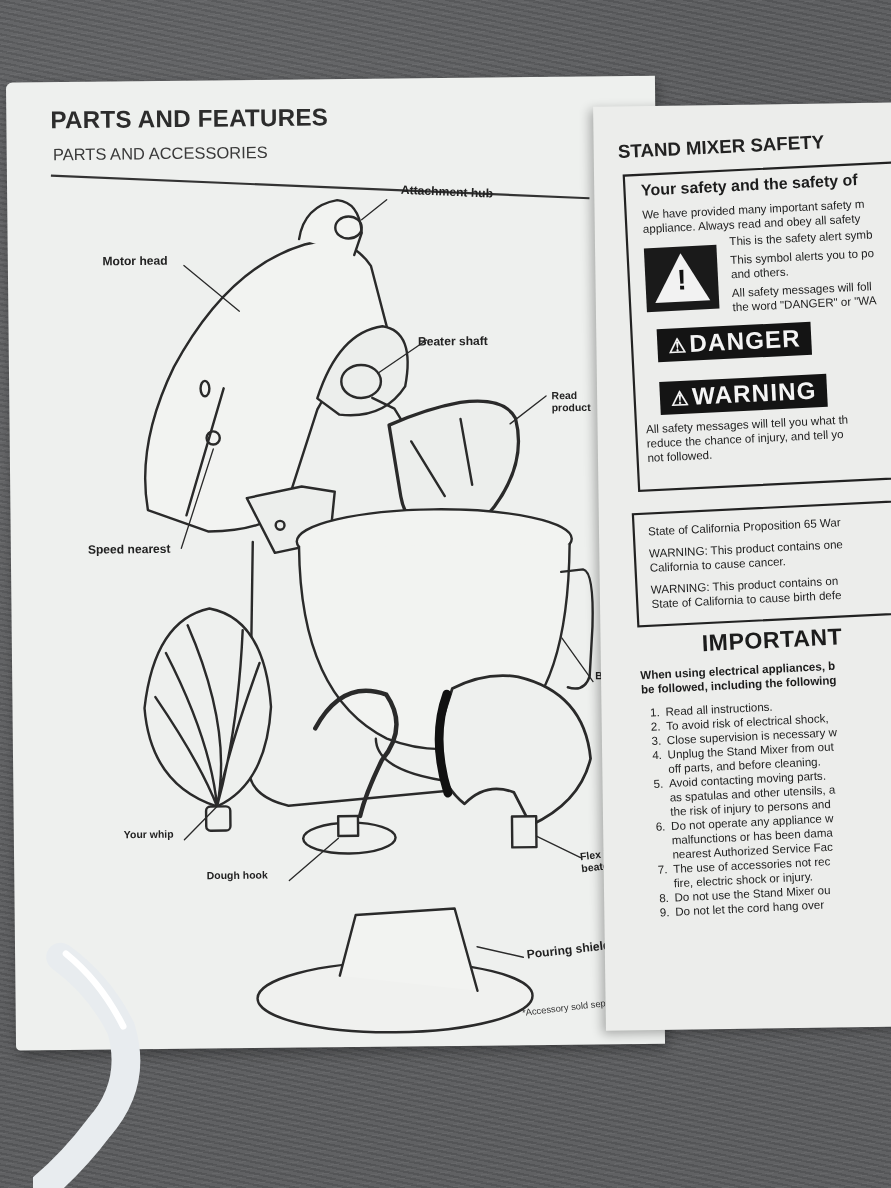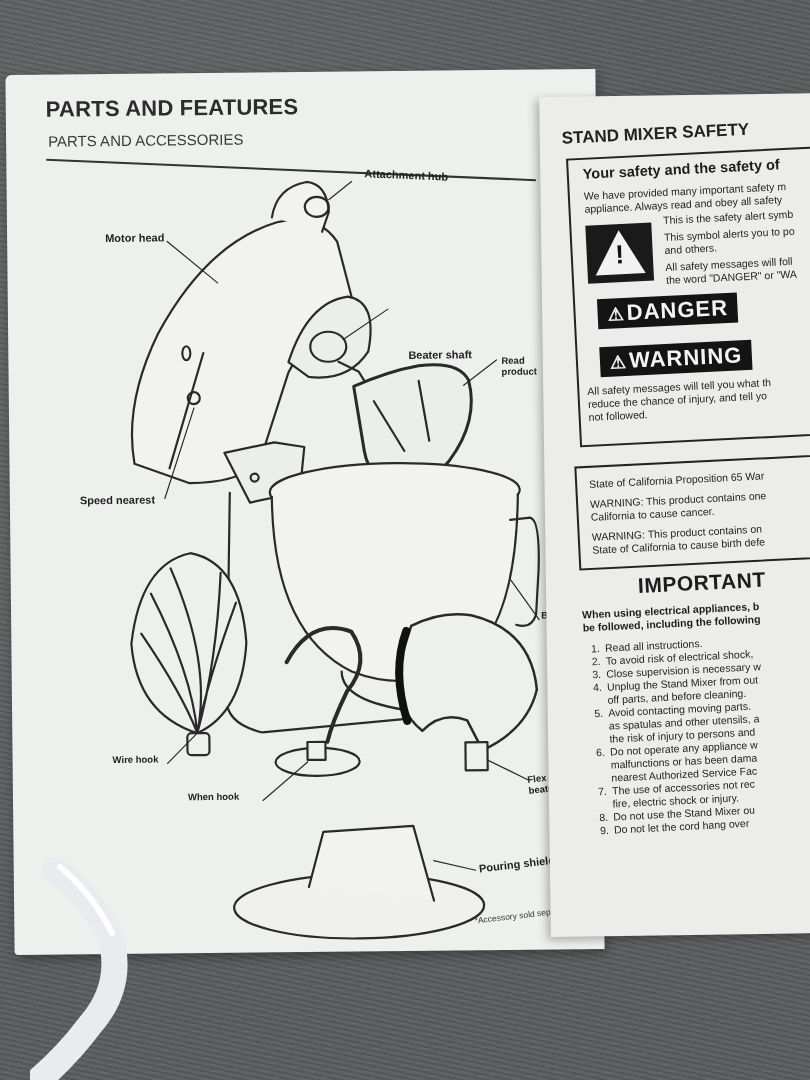--- a/index.html
+++ b/index.html
@@ -102,30 +102,30 @@
       <line x1="155" y1="425" x2="185" y2="335"></line>
       <line x1="528" y1="550" x2="500" y2="510"></line>
       <line x1="155" y1="690" x2="185" y2="660"></line>
       <line x1="250" y1="728" x2="295" y2="690"></line>
       <line x1="515" y1="710" x2="475" y2="690"></line>
       <line x1="462" y1="800" x2="420" y2="790"></line>
     </g>
   </svg>
 
   <div class="callout" style="left:358px;top:98px;transform:rotate(3deg);">Attachment hub</div>
-  <div class="callout" style="left:98px;top:158px;">Motor head</div>
-  <div class="callout" style="left:400px;top:234px;margin-top:44px;">Beater shaft</div>
+  <div class="callout" style="left:86px;top:158px;">Motor head</div>
+  <div class="callout" style="left:372px;top:234px;">Beater shaft</div>
   <div class="callout small" style="left:493px;top:285px;">
     <div>Read</div>
     <div>product</div>
   </div>
   <div class="callout" style="left:70px;top:420px;">Speed nearest</div>
   <div class="callout small" style="left:530px;top:540px;">Bowl</div>
-  <div class="callout small" style="left:100px;top:680px;">Wire hook</div>
-  <div class="callout small" style="left:175px;top:718px;">When hook</div>
+  <div class="callout small" style="left:100px;top:680px;">Your whip</div>
+  <div class="callout small" style="left:175px;top:718px;">Dough hook</div>
   <div class="callout small" style="left:515px;top:702px;transform:rotate(-6deg);">
     <div>Flex Edge</div>
     <div>beater*</div>
   </div>
   <div class="callout" style="left:465px;top:788px;transform:rotate(-6deg);">Pouring shield*</div>
   <div class="footnote" style="left:460px;top:840px;">*Accessory sold separately</div>
 </div>
 
 <div class="page-right">
   <div class="rp-title">STAND MIXER SAFETY</div>

